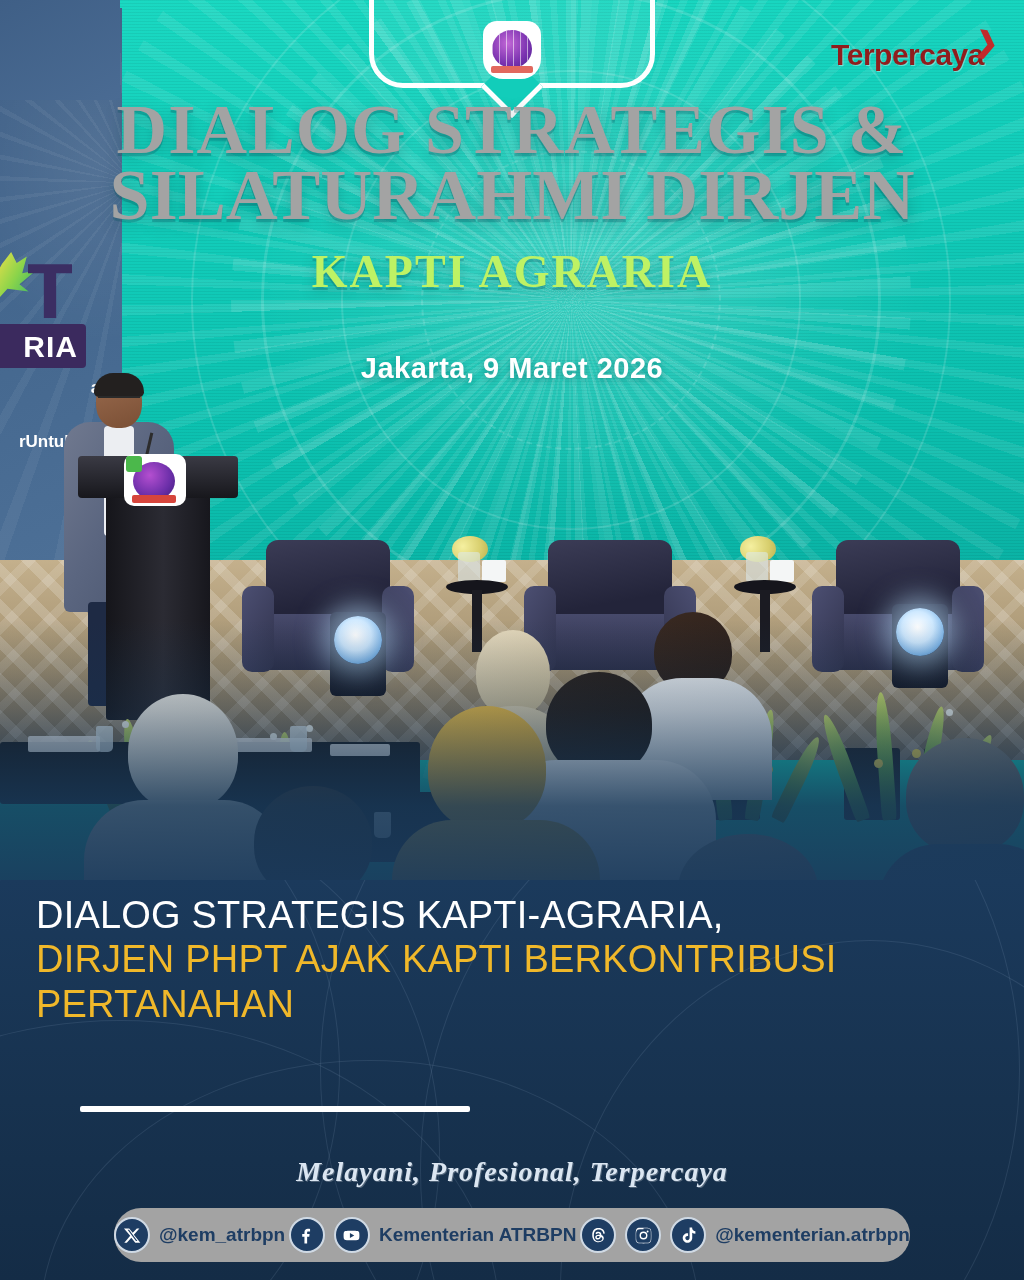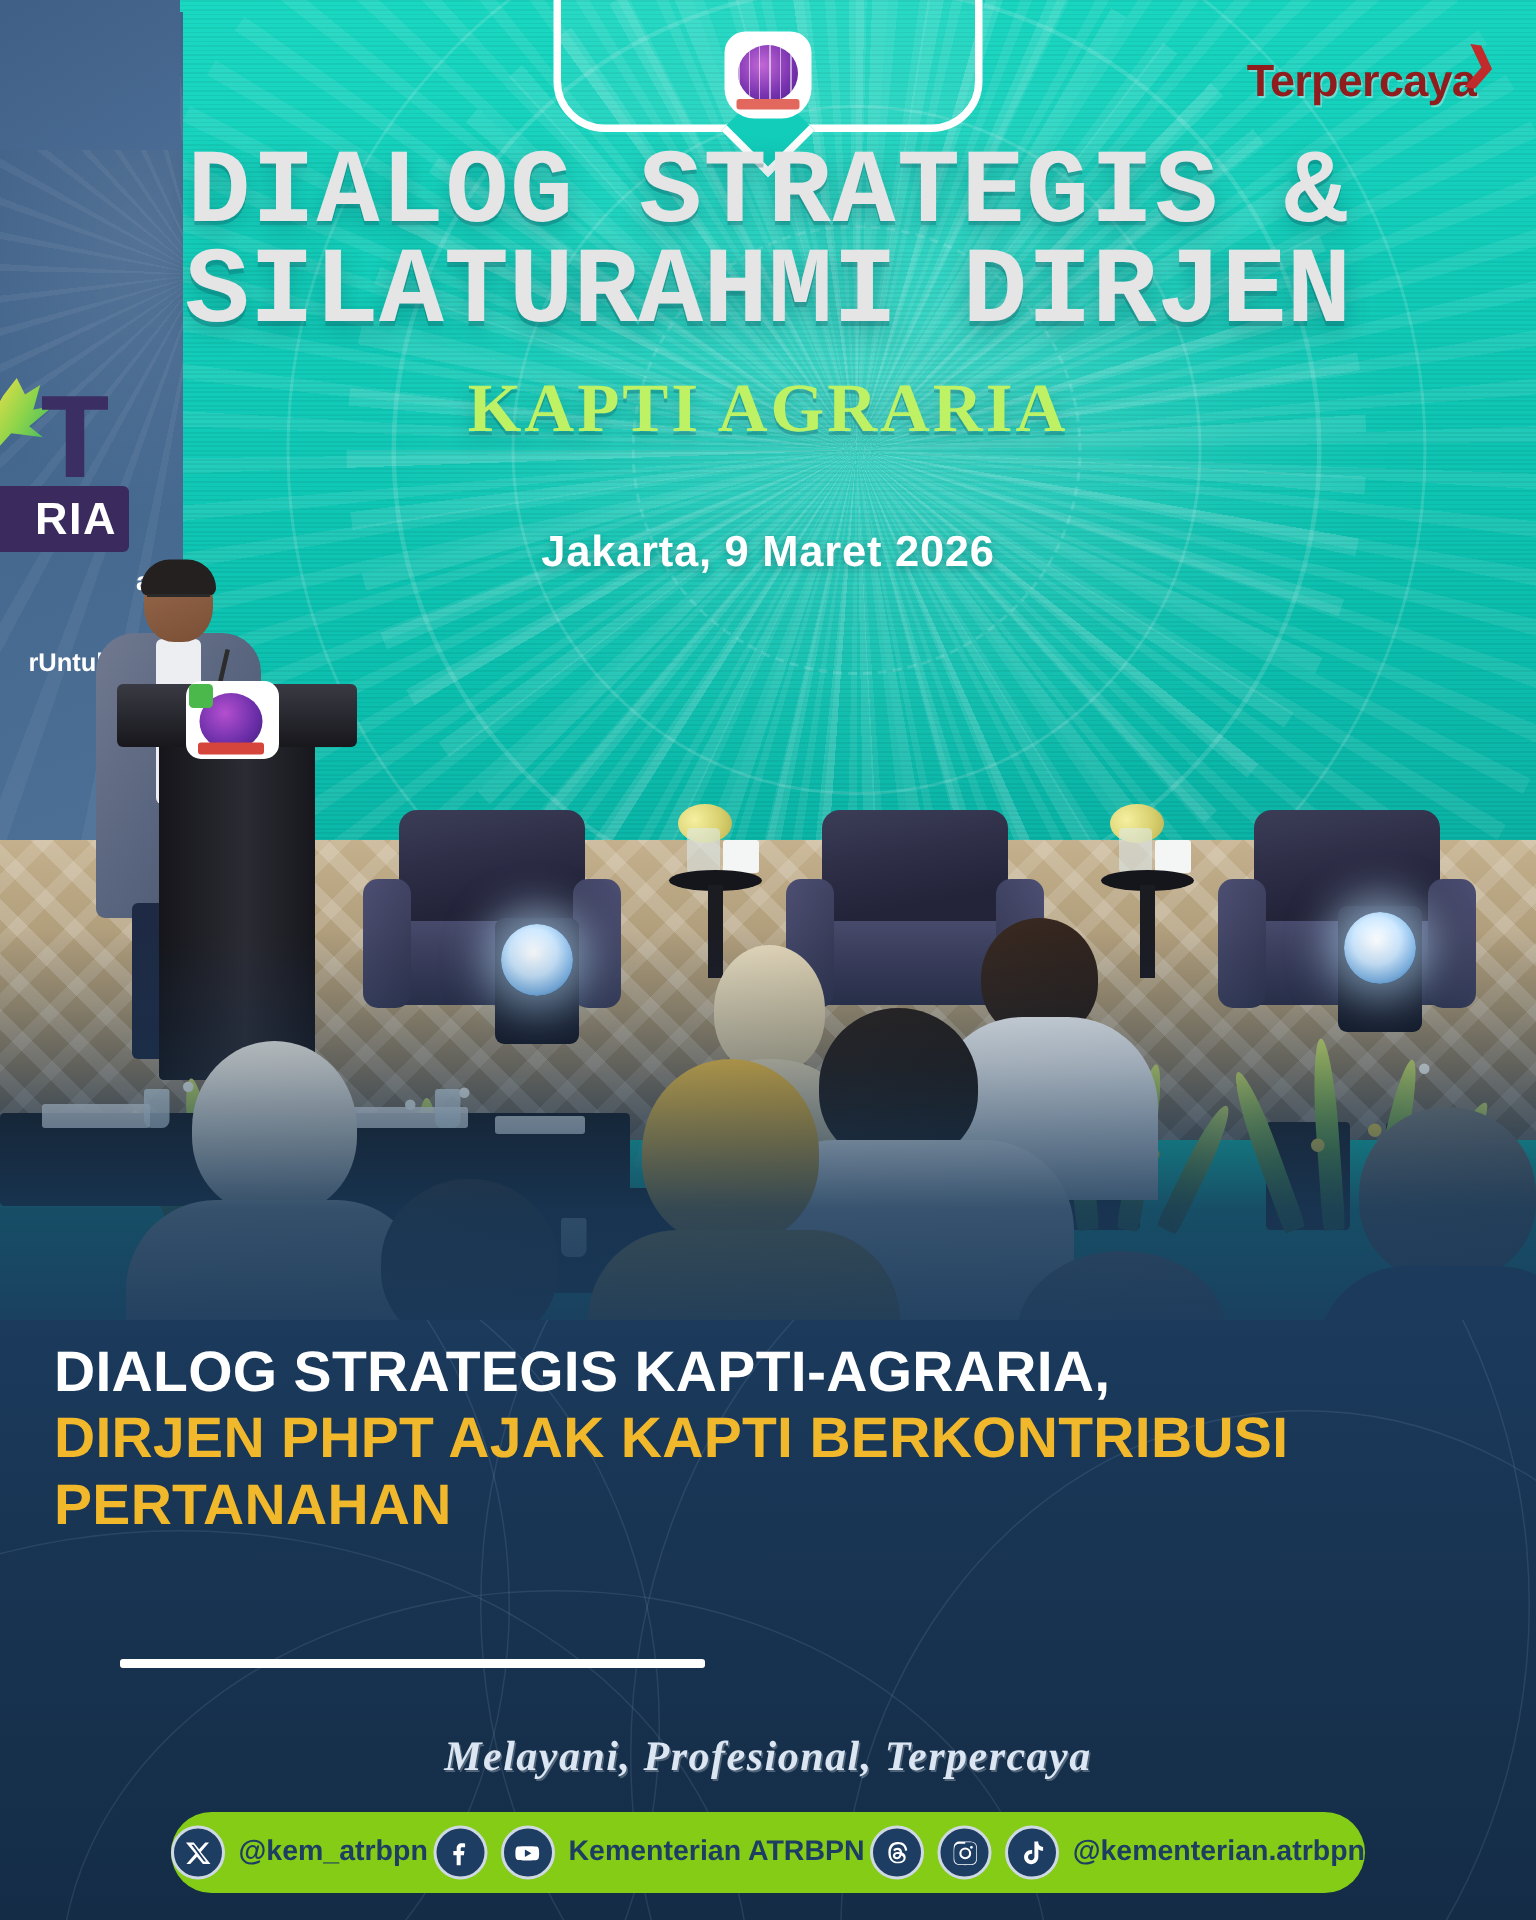--- a/index.html
+++ b/index.html
@@ -223,22 +223,22 @@
   .ofe-bg{position:absolute;inset:0;background:#fff;border-radius:14px 14px 20px 20px;}
   .ofe-globe{position:absolute;left:9px;top:9px;width:40px;height:38px;border-radius:50%;
     background:radial-gradient(circle at 40% 35%,#c267d6,#7a33b0 58%,#4a2090);}
   .ofe-lines{position:absolute;left:9px;top:9px;width:40px;height:38px;border-radius:50%;
     background:repeating-linear-gradient(90deg,rgba(255,255,255,.55) 0 1px,rgba(255,255,255,0) 1px 7px);}
   .ofe-red{position:absolute;left:8px;bottom:6px;width:42px;height:7px;background:#e2685e;border-radius:2px;}
 
   
   .titleblock{position:absolute;left:0;top:98px;width:1024px;text-align:center;}
   .t-main{
-    font-family:Liberation Mono, monospace;
-    font-weight:bold;font-size:70px;line-height:0.92;color:#e5e5e5;
+    font-family:Liberation Serif, serif;
+    font-weight:bold;font-size:70px;line-height:0.92;color:#a3a3a3;
     letter-spacing:1px;
     text-shadow:0 3px 0 rgba(8,84,92,.30), 0 6px 16px rgba(0,60,70,.30);
   }
   .t-main .l2{font-size:72px;letter-spacing:0px;}
   .t-sub{
     font-family:"Liberation Serif", serif;
     font-weight:bold;font-size:46px;color:#bef264;margin-top:16px;letter-spacing:2px;
     text-shadow:0 3px 0 rgba(8,84,92,.28), 0 5px 14px rgba(0,60,70,.26);
   }
   .t-date{
@@ -248,37 +248,37 @@
 
   
   .lower{
     position:absolute;left:0;top:880px;width:1024px;height:400px;
     background:linear-gradient(180deg,#1b3a5c 0%,#17324f 55%,#142c46 100%);
   }
   .swirls{position:absolute;inset:0;overflow:hidden;opacity:.5;}
   .swirl{position:absolute;border:1.5px solid rgba(190,215,240,.22);border-radius:50%;}
 
   .headline{position:absolute;left:36px;top:893px;width:960px;}
-  .hl-line{font-size:38px;font-weight:bold;line-height:1.17;letter-spacing:0.2px;}
+  .hl-line{font-size:38px;font-weight:normal;line-height:1.17;letter-spacing:0.2px;}
   .hl-white{color:#ffffff;}
   .hl-gold{color:#f0b82a;}
 
   .divider{position:absolute;left:80px;top:1106px;width:390px;height:6px;background:#ffffff;border-radius:2px;}
 
   .tagline{
     position:absolute;left:0;top:1156px;width:1024px;text-align:center;
     font-family:"Liberation Serif", serif;font-style:italic;font-weight:bold;
     font-size:28px;color:#dbe6f2;letter-spacing:1px;
     text-shadow:1px 1px 0 rgba(255,255,255,.25);
   }
 
   
   .socialbar{
     position:absolute;left:114px;top:1208px;width:796px;height:54px;
-    background:#84cc16;border-radius:27px;
+    background:#a3a3a3;border-radius:27px;
     display:flex;align-items:center;justify-content:center;gap:0;
   }
   .sgroup{display:flex;align-items:center;gap:9px;}
   .sicon{width:36px;height:36px;border-radius:50%;background:#1e3d63;
     display:flex;align-items:center;justify-content:center;color:#fff;flex:0 0 36px;
     border:2px solid #cfd9e4;}
   .sicon svg{width:19px;height:19px;fill:#ffffff;}
   .shandle{font-size:19px;font-weight:bold;color:#1e3d63;white-space:nowrap;}
   .sgap{width:26px;}
 </style>

